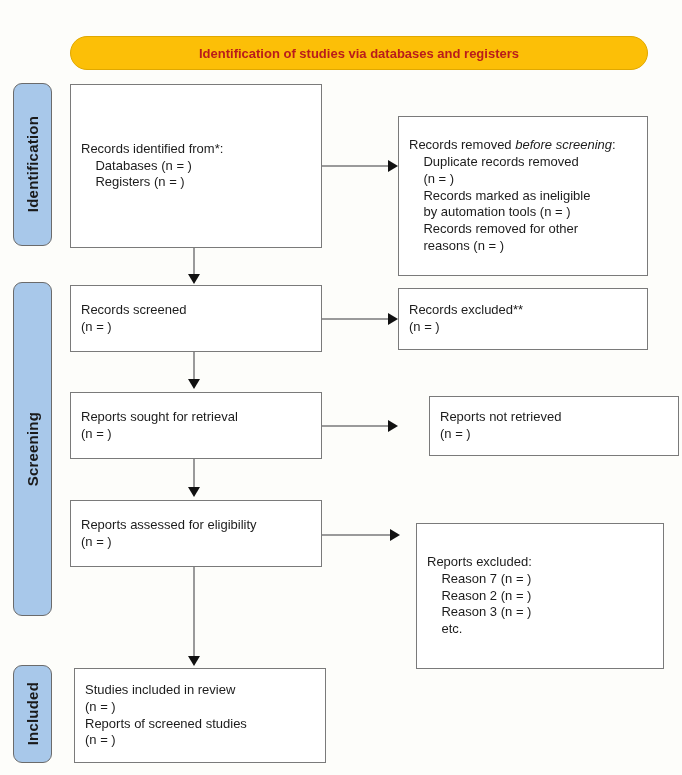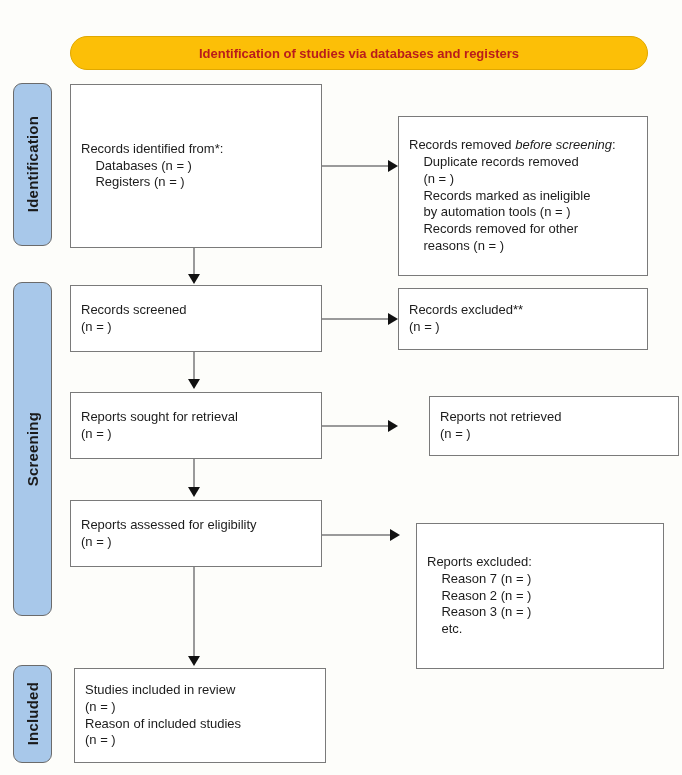--- a/index.html
+++ b/index.html
@@ -163,16 +163,16 @@
     <div class="btext"><span>Reports excluded:</span><br><span>    Reason 7 (n = )</span><br><span>    Reason 2 (n = )</span><br><span>    Reason 3 (n = )</span><br><span>    etc.</span></div>
   </div>
 
   <div class="hline" style="left:322px; top:534px; width:68px;"></div>
   <div class="arrow-right" style="left:390px; top:529px;"></div>
 
   <div class="vline" style="left:193px; top:567px; height:93px;"></div>
   <div class="arrow-down" style="left:188px; top:656px;"></div>
 
   <div class="fbox" style="left:74px; top:668px; width:252px; height:95px;">
-    <div class="btext"><span>Studies included in review</span><br><span>(n = )</span><br><span>Reason of included studies</span><br><span>(n = )</span></div>
+    <div class="btext"><span>Studies included in review</span><br><span>(n = )</span><br><span>Reports of screened studies</span><br><span>(n = )</span></div>
   </div>
 
 </div>
 
 </body></html>

